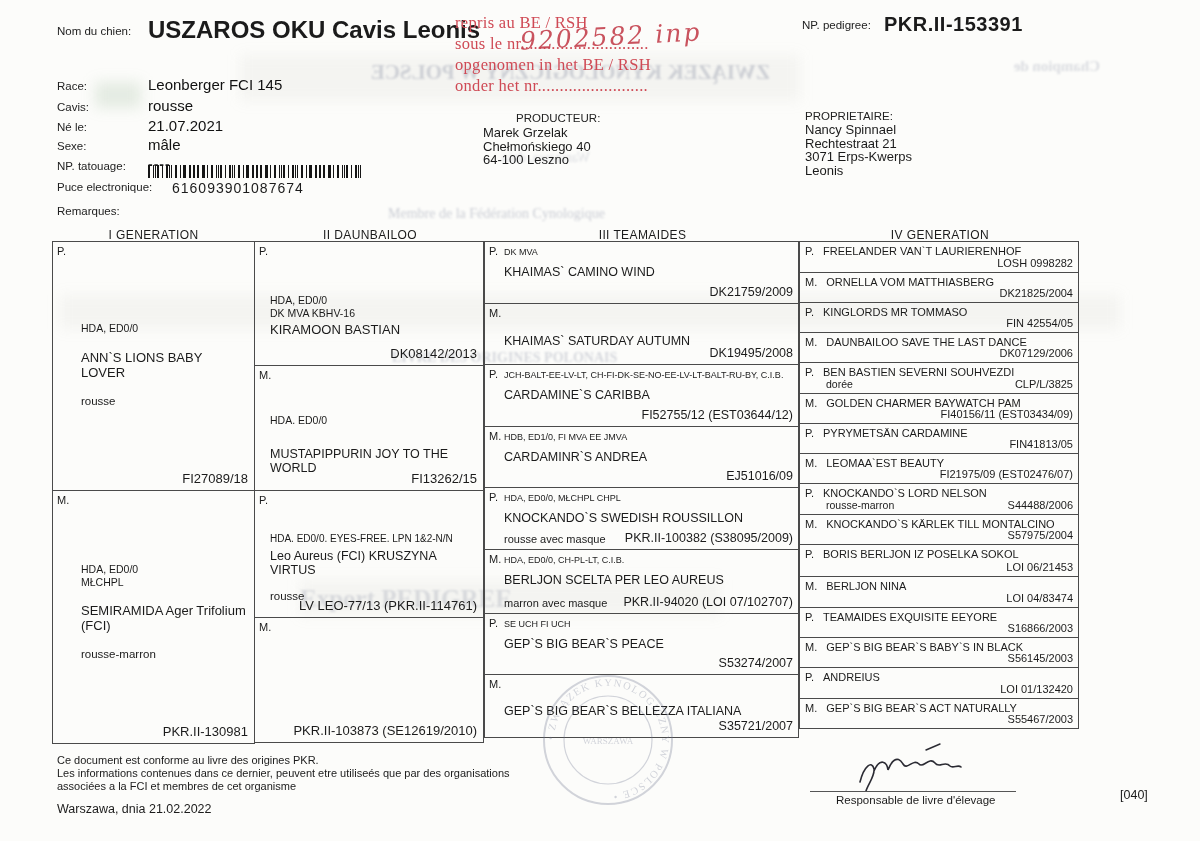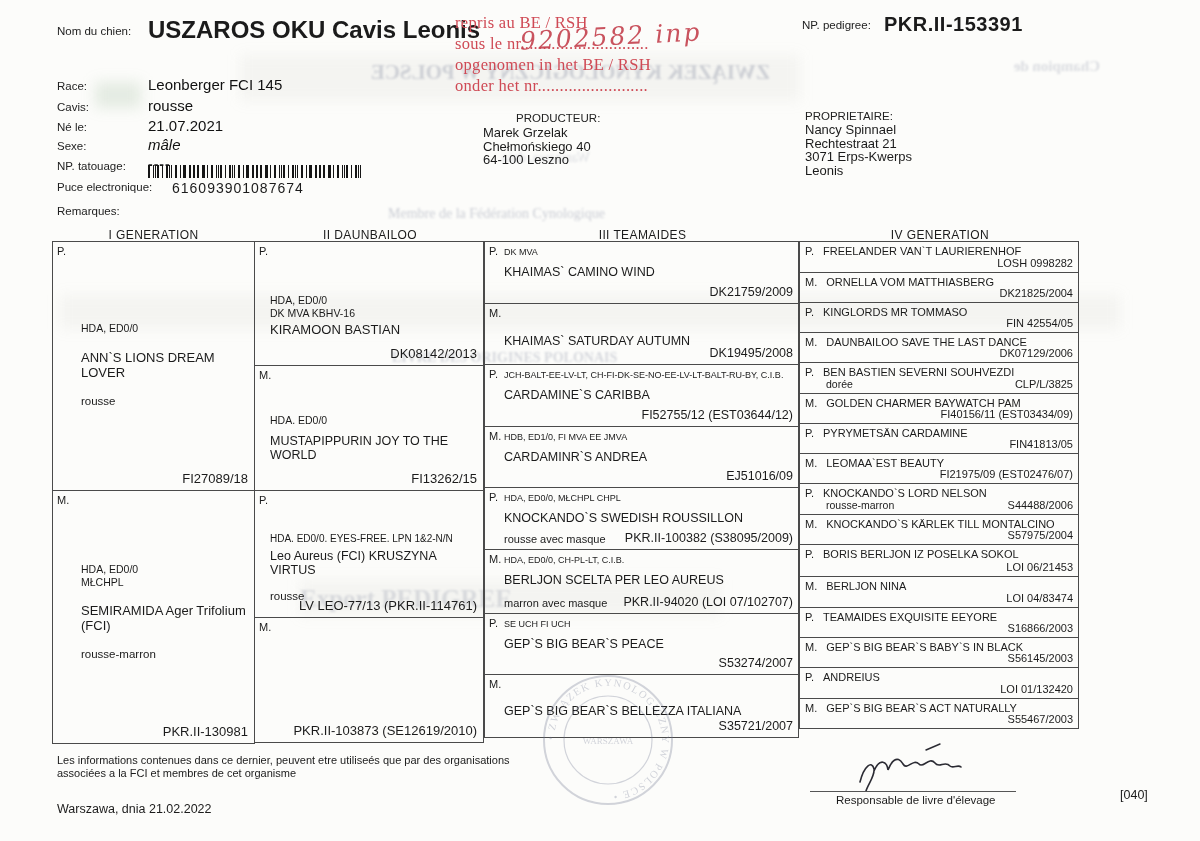--- a/index.html
+++ b/index.html
@@ -82,21 +82,21 @@
 <div class="abs lbl" style="left:802px;top:19px;">NP. pedigree:</div>
 <div class="abs" style="left:884px;top:13px;font-size:20px;font-weight:bold;letter-spacing:.5px;">PKR.II-153391</div>
 
 <div class="abs lbl" style="left:57px;top:80px;">Race:</div>
 <div class="abs val" style="left:148px;top:76px;">Leonberger FCI 145</div>
 <div class="abs lbl" style="left:57px;top:101px;">Cavis:</div>
 <div class="abs val" style="left:148px;top:97px;">rousse</div>
 <div class="abs lbl" style="left:57px;top:121px;">Né le:</div>
 <div class="abs val" style="left:148px;top:117px;">21.07.2021</div>
 <div class="abs lbl" style="left:57px;top:140px;">Sexe:</div>
-<div class="abs val" style="left:148px;top:136px;font-style:italic;">mâle</div>
+<div class="abs val" style="left:148px;top:136px;">mâle</div>
 <div class="abs lbl" style="left:57px;top:160px;">NP. tatouage:</div>
 <div class="abs" style="left:148px;top:156px;font-size:14px;font-weight:bold;letter-spacing:1px;">----</div>
 <div class="abs lbl" style="left:57px;top:181px;">Puce electronique:</div>
 <div class="abs barcode" style="left:148px;top:165px;"></div>
 <div class="abs" style="left:172px;top:180px;font-size:14px;letter-spacing:1px;">616093901087674</div>
 <div class="abs lbl" style="left:57px;top:205px;">Remarques:</div>
 
 <div class="abs lbl" style="left:483px;top:112px;padding-left:33px;">PRODUCTEUR:</div>
 <div class="abs" style="left:483px;top:126px;font-size:13px;line-height:13.5px;">
   <div>Marek Grzelak</div>
@@ -117,21 +117,21 @@
 <div class="genhead" style="left:485px;width:315px;">III TEAMAIDES</div>
 <div class="genhead" style="left:800px;width:280px;">IV GENERATION</div>
 
 <div id="ptable">
 
   <div class="pcol" style="left:0;width:203px;">
     <div class="cell" style="height:250px;">
       <span class="pm">P.</span>
       <div class="body" style="padding-top:80px;">
         <div class="titles">HDA, ED0/0</div>
-        <div class="name">ANN`S LIONS DREAM LOVER</div>
+        <div class="name">ANN`S LIONS BABY LOVER</div>
         <div class="colorline">rousse</div>
       </div>
       <span class="reg">FI27089/18</span>
     </div>
     <div class="cell" style="height:254px;">
       <span class="pm">M.</span>
       <div class="body" style="padding-top:72px;">
         <div class="titles">HDA, ED0/0
 MŁCHPL</div>
         <div class="name">SEMIRAMIDA Ager Trifolium (FCI)</div>
@@ -147,21 +147,21 @@
       <div class="body" style="padding-top:52px;padding-left:15px;">
         <div class="titles" style="margin-bottom:3px;">HDA, ED0/0
 DK MVA KBHV-16</div>
         <div class="name">KIRAMOON BASTIAN</div>
       </div>
       <span class="reg">DK08142/2013</span>
     </div>
     <div class="cell" style="height:126px;">
       <span class="pm">M.</span>
       <div class="body" style="padding-top:48px;padding-left:15px;">
-        <div class="titles" style="margin-bottom:7px;">HDA. ED0/0</div>
+        <div class="titles" style="margin-bottom:20px;">HDA. ED0/0</div>
         <div class="name" style="font-size:12.5px;">MUSTAPIPPURIN JOY TO THE WORLD</div>
       </div>
       <span class="reg">FI13262/15</span>
     </div>
     <div class="cell" style="height:128px;">
       <span class="pm">P.</span>
       <div class="body" style="padding-top:42px;padding-left:15px;">
         <div class="titles" style="margin-bottom:3px;font-size:10px;">HDA. ED0/0. EYES-FREE. LPN 1&amp;2-N/N</div>
         <div class="name" style="font-size:12.5px;margin-bottom:13px;">Leo Aureus (FCI) KRUSZYNA VIRTUS</div>
         <div class="colorline">rousse</div>
@@ -349,20 +349,21 @@
   <defs>
       <path id="ringpath" d="M70,70 m-54,0 a54,54 0 1,1 108,0 a54,54 0 1,1 -108,0"></path>
     </defs>
   <text font-size="10.5" fill="#6f7690" font-family="Liberation Serif,serif" letter-spacing="1.5">
     <textPath href="#ringpath">• ZWIĄZEK KYNOLOGICZNY W POLSCE •</textPath>
   </text>
   <text x="70" y="74" text-anchor="middle" font-size="9" fill="#6f7690" font-family="Liberation Serif,serif">WARSZAWA</text>
 </svg>
 
 <div class="abs small" style="left:57px;top:754px;line-height:13px;">
+  <div>Ce document est conforme au livre des origines PKR.</div>
   <div>Les informations contenues dans ce dernier, peuvent etre utiliseés que par des organisations</div>
   <div>associées a la FCI et membres de cet organisme</div>
 </div>
 <div class="abs" style="left:57px;top:802px;font-size:12.5px;">Warszawa, dnia  21.02.2022</div>
 
 <svg class="abs" style="left:830px;top:742px;" width="190" height="50" viewBox="0 0 190 50">
   <path d="M30 40 C 34 24, 42 18, 44 27 C 45 34, 38 42, 36 49 M 44 29 C 50 15, 57 20, 58 28 C 61 20, 67 12, 73 22 C 77 29, 83 16, 89 22 C 93 27, 99 14, 105 21 C 109 27, 115 18, 120 24 C 123 27, 128 22, 131 25" fill="none" stroke="#2b2b33" stroke-width="1.6" stroke-linecap="round"></path>
   <path d="M96 8 L 110 2" fill="none" stroke="#2b2b33" stroke-width="1.4" stroke-linecap="round"></path>
 </svg>
 <div class="footer-line"></div>

